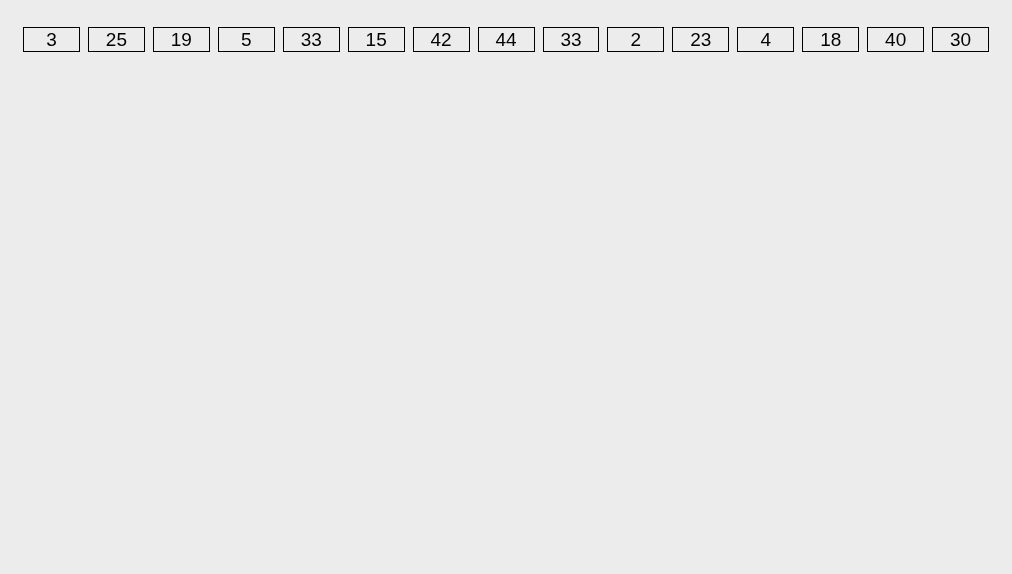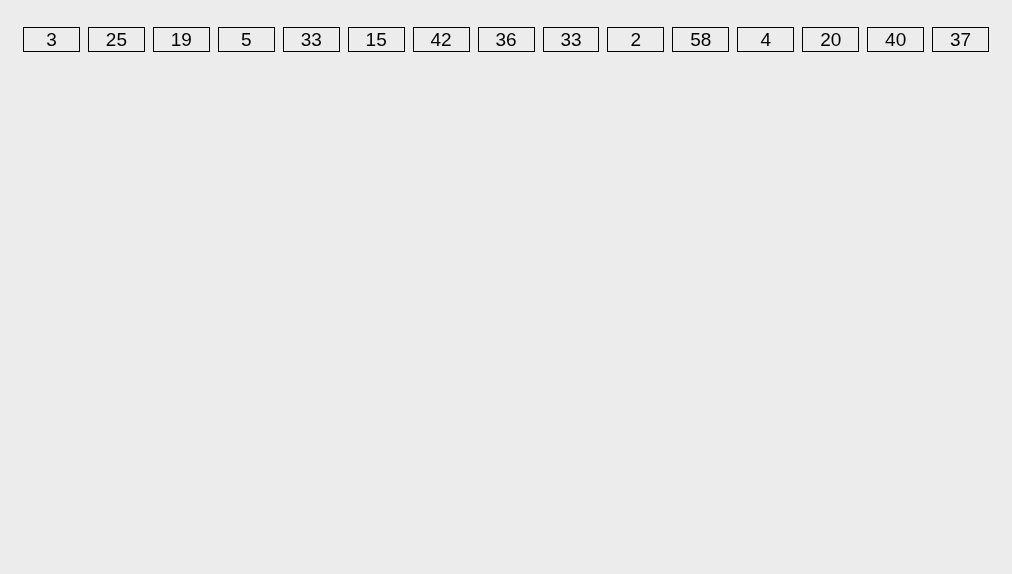--- a/index.html
+++ b/index.html
@@ -36,21 +36,21 @@
 <body>
 
 <div class="row">
   <div class="cell">3</div>
   <div class="cell">25</div>
   <div class="cell">19</div>
   <div class="cell">5</div>
   <div class="cell">33</div>
   <div class="cell">15</div>
   <div class="cell">42</div>
-  <div class="cell">36</div>
+  <div class="cell">44</div>
   <div class="cell">33</div>
   <div class="cell">2</div>
-  <div class="cell">58</div>
+  <div class="cell">23</div>
   <div class="cell">4</div>
-  <div class="cell">20</div>
+  <div class="cell">18</div>
   <div class="cell">40</div>
-  <div class="cell">37</div>
+  <div class="cell">30</div>
 </div>
 
 </body></html>

